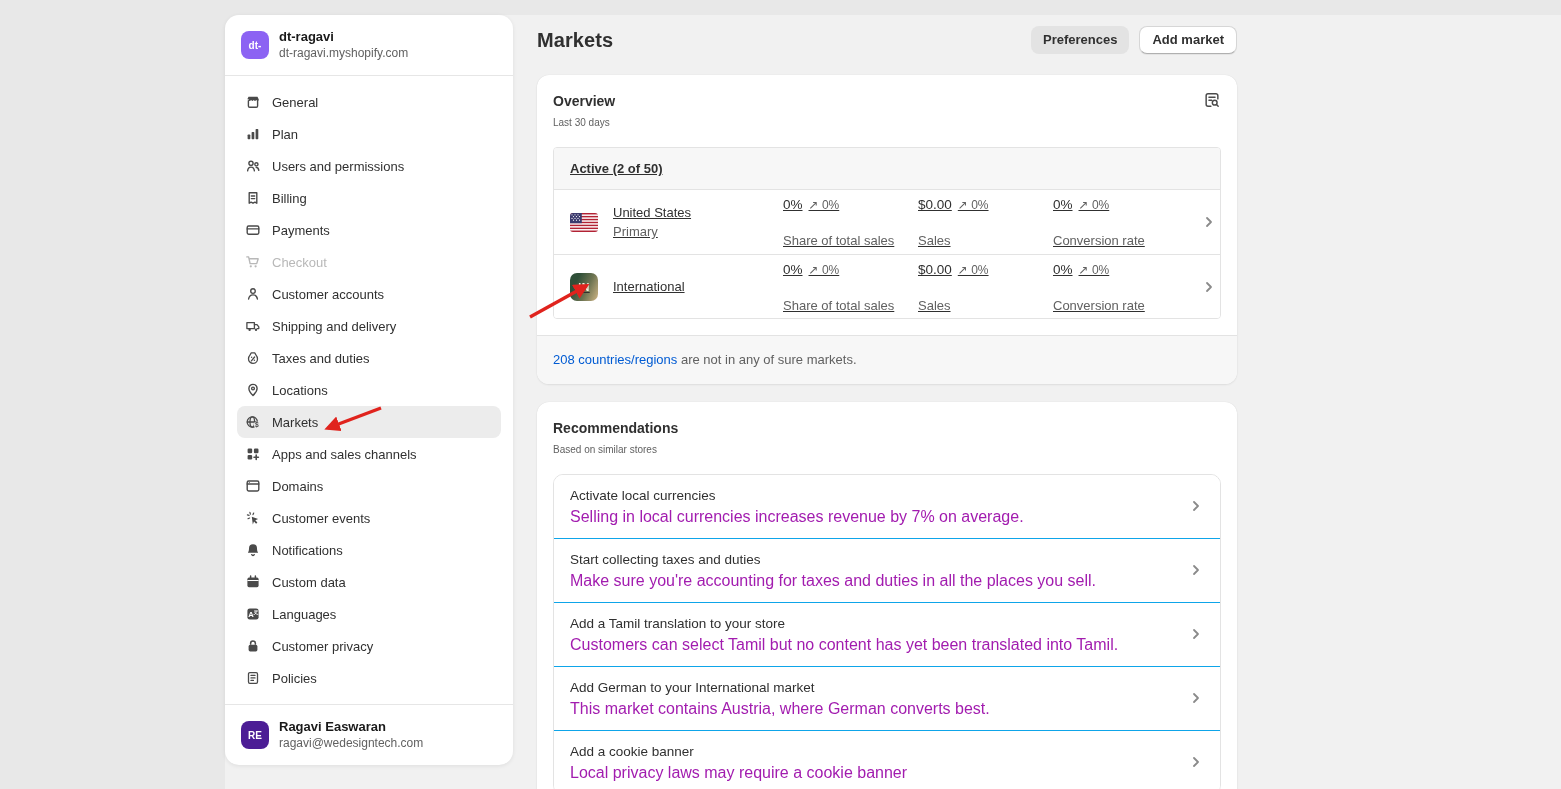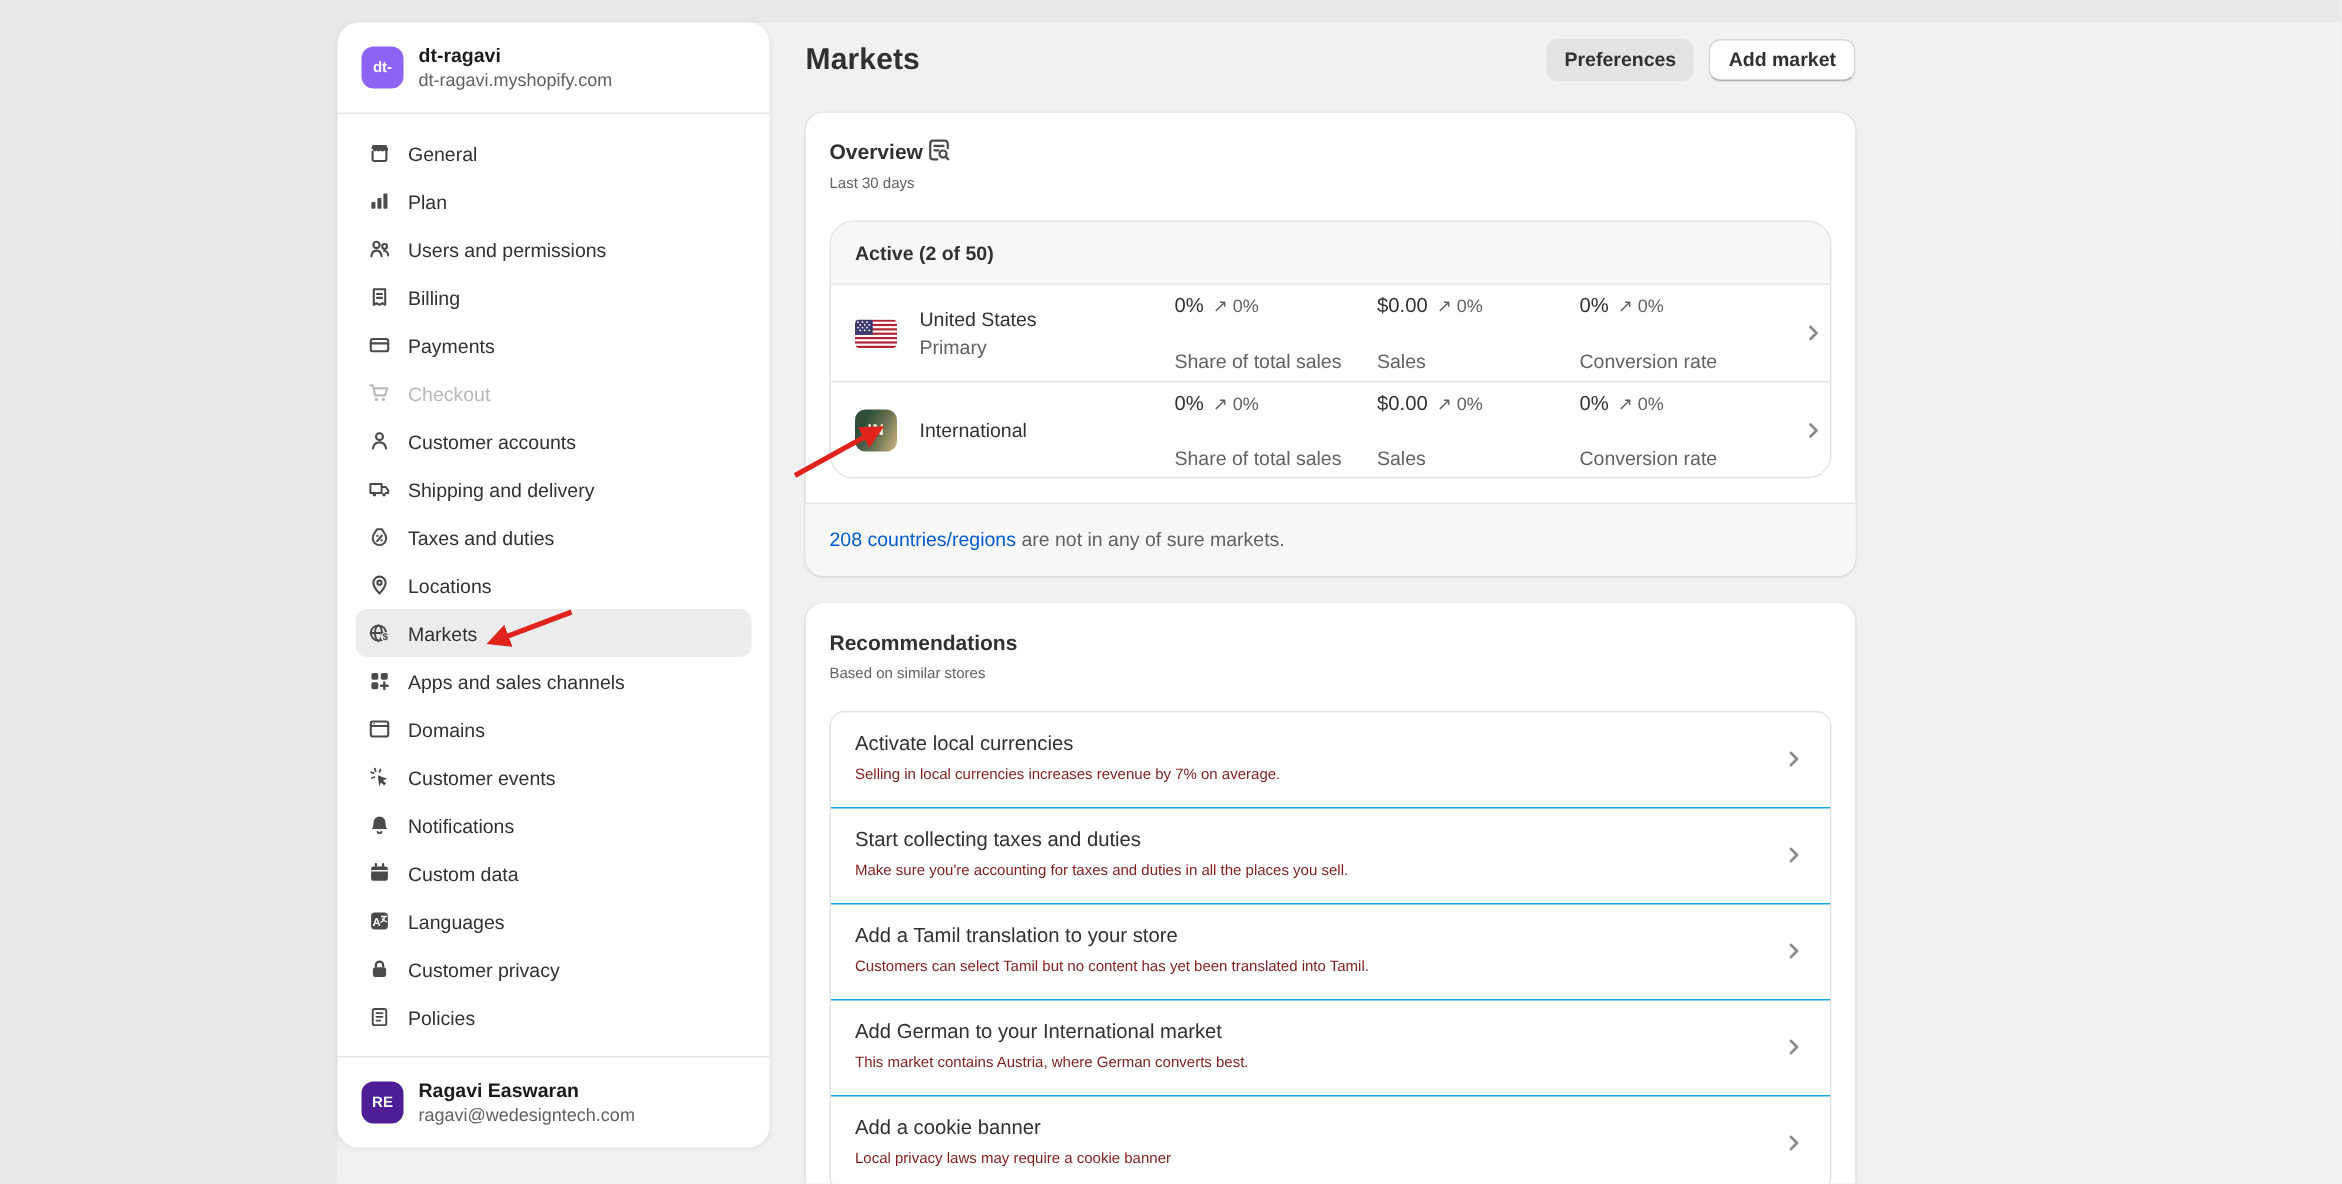--- a/index.html
+++ b/index.html
@@ -62,26 +62,26 @@
     box-shadow:0 1px 0 rgba(26,26,26,.06); padding:5px 12px;
   }
 
   .card {
     background:#fff; border-radius:12px;
     box-shadow:0 1px 2px rgba(26,26,26,.08), 0 0 1px rgba(26,26,26,.12);
   }
   .card.overview { margin-top:19px; }
   .card.recommendations { margin-top:18px; }
   .card-body { padding:16px; }
-  .card-title-row { display:flex; align-items:flex-start; }
+  .card-title-row { display:flex; justify-content:space-between; align-items:flex-start; }
   .card-title { font-size:14px; font-weight:700; color:#303030; line-height:20px; }
   .card-sub { font-size:10px; color:#616161; margin-top:3px; line-height:18px; }
   .icon-btn { background:none; border:none; cursor:pointer; padding:2px; margin:-2px -2px 0 0; border-radius:6px; }
 
-  .table { border:1px solid #e3e3e3; border-radius:16px; margin-top:15px; overflow:hidden; }
+  .table { border:1px solid #e3e3e3; border-radius:4px; margin-top:15px; overflow:hidden;text-decoration:underline; }
   .table-head {
     background:#f7f7f7; padding:13px 16px; font-size:13px; font-weight:600;
     color:#303030; border-bottom:1px solid #e3e3e3;
   }
   .m-row { display:flex; align-items:center; height:64px; padding:0 12px 0 16px; cursor:pointer; background:#fff; }
   .m-row + .m-row { border-top:1px solid #e3e3e3; }
   .m-flag { flex:0 0 28px; }
   .flag-wrap { width:28px; height:19px; border-radius:3px; overflow:hidden; box-shadow:inset 0 0 0 1px rgba(0,0,0,.12); }
   .intl-badge {
     width:28px; height:28px; border-radius:7px;
@@ -104,21 +104,21 @@
     border-top:1px solid #e3e3e3; background:#f7f7f7; border-radius:0 0 12px 12px;
     padding:15px 16px; font-size:13px; color:#616161; line-height:18px;
   }
   a.link { color:#005bd3; text-decoration:none; cursor:pointer; }
 
   .rec-list { border:1px solid #e3e3e3; border-radius:10px; margin-top:15px; overflow:hidden; }
   .rec-item { display:flex; align-items:center; padding:11px 14px 12px 16px; cursor:pointer; background:#fff; }
   .rec-item + .rec-item { border-top:1px solid #0ea5e9; }
   .rec-text { flex:1; }
   .rec-title { font-size:13.5px; color:#303030; line-height:20px; }
-  .rec-desc  { font-size:10px; color:#7f1d1d; line-height:19px; margin-top:1px; }
+  .rec-desc  { font-size:16px; color:#a21caf; line-height:19px; margin-top:1px; }
 
   
   .annotation { position:absolute; pointer-events:none; z-index:50; }
   #arrow-markets { left:313px; top:402px; }
   #arrow-international { left:523px; top:276px; }
 </style>
 </head>
 <body>
 
 <div class="stage">

